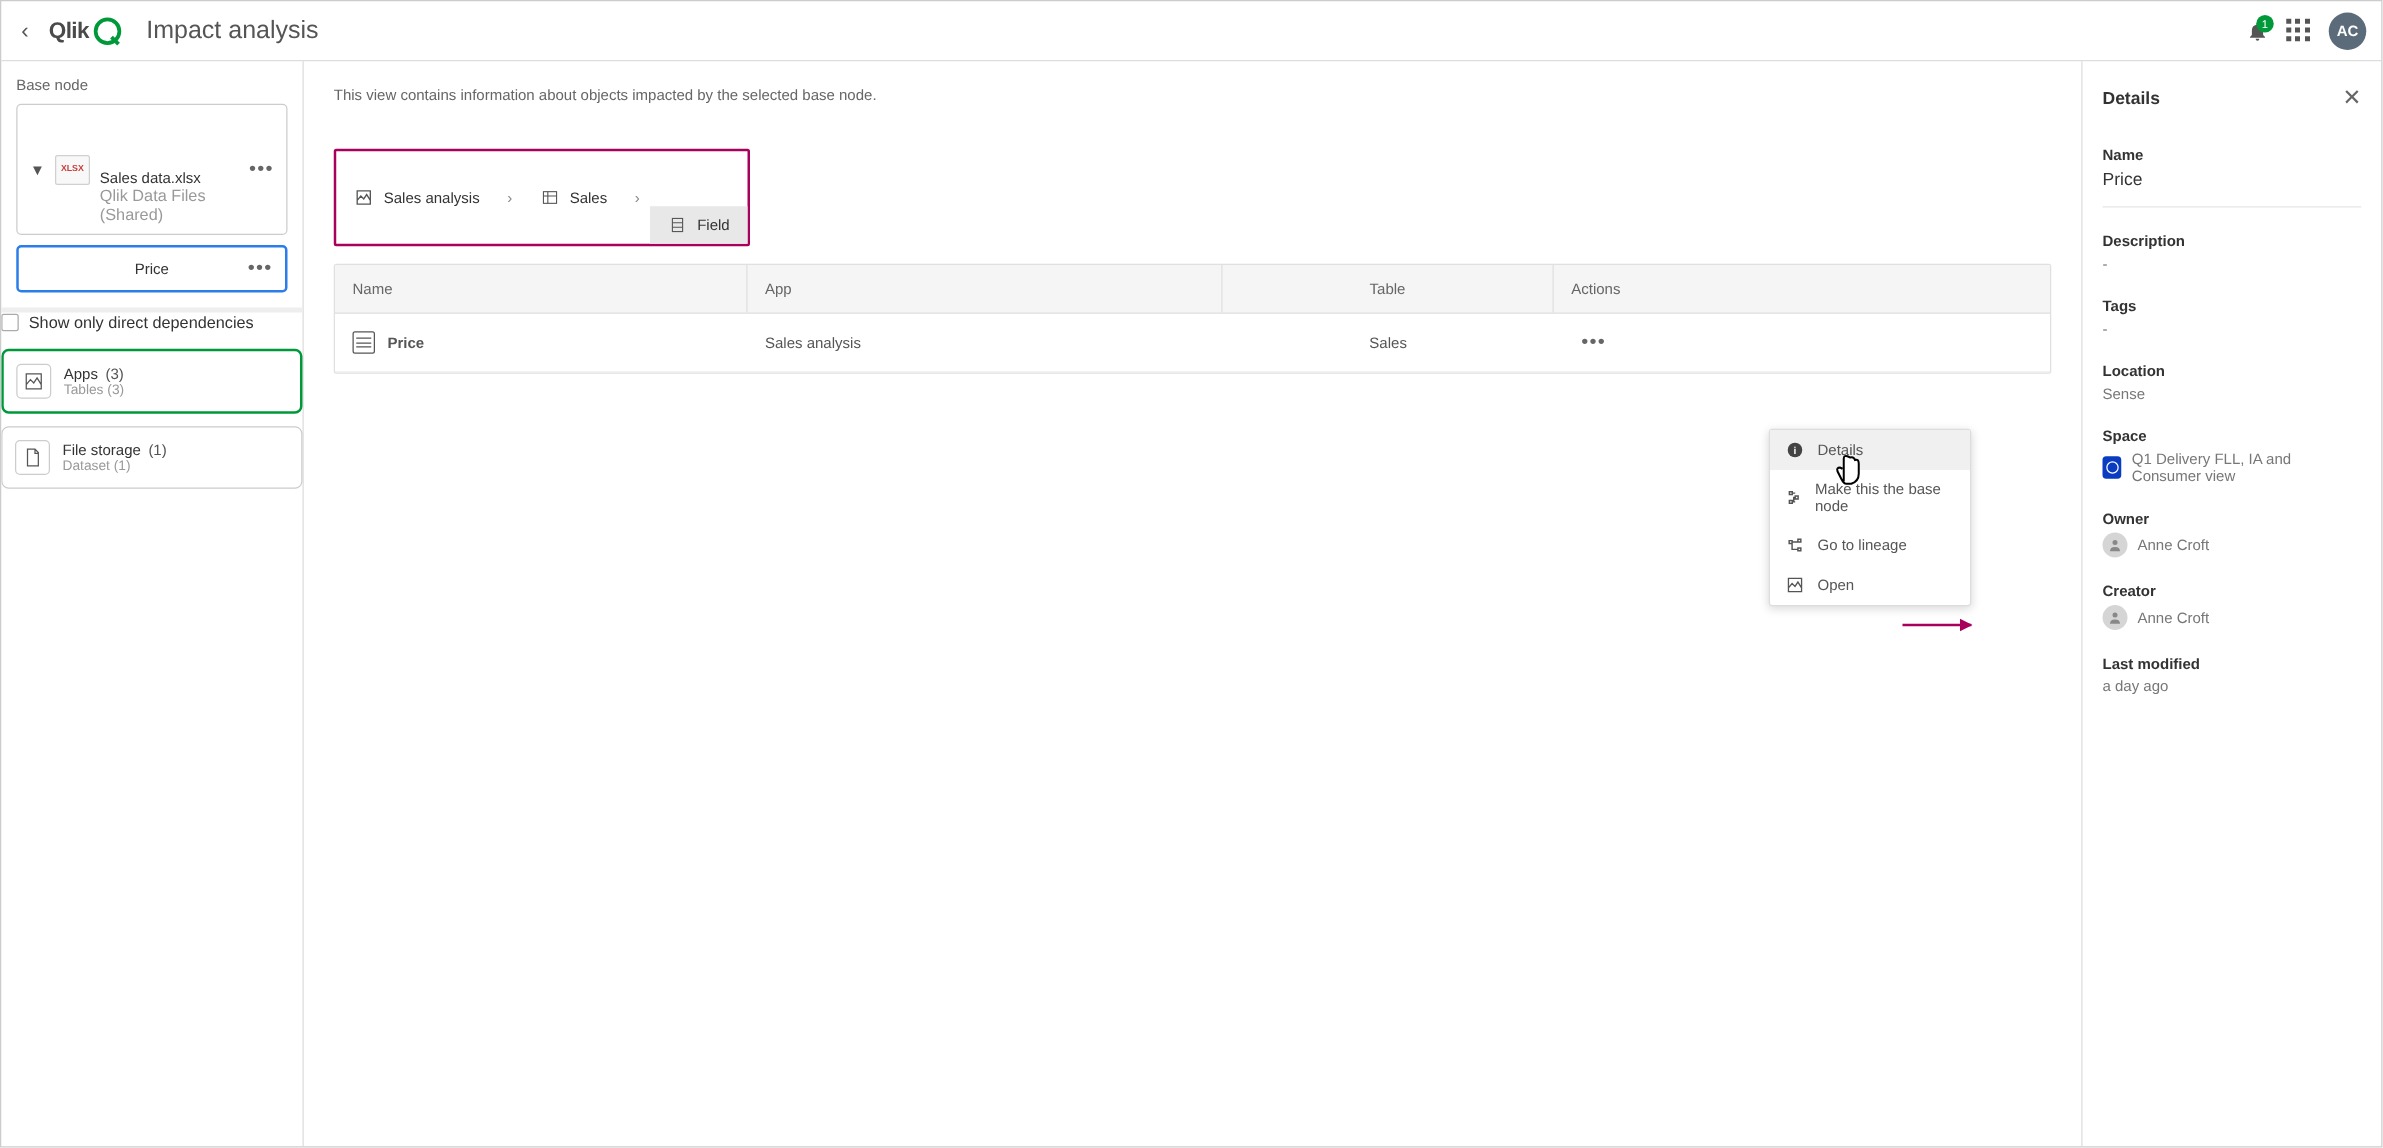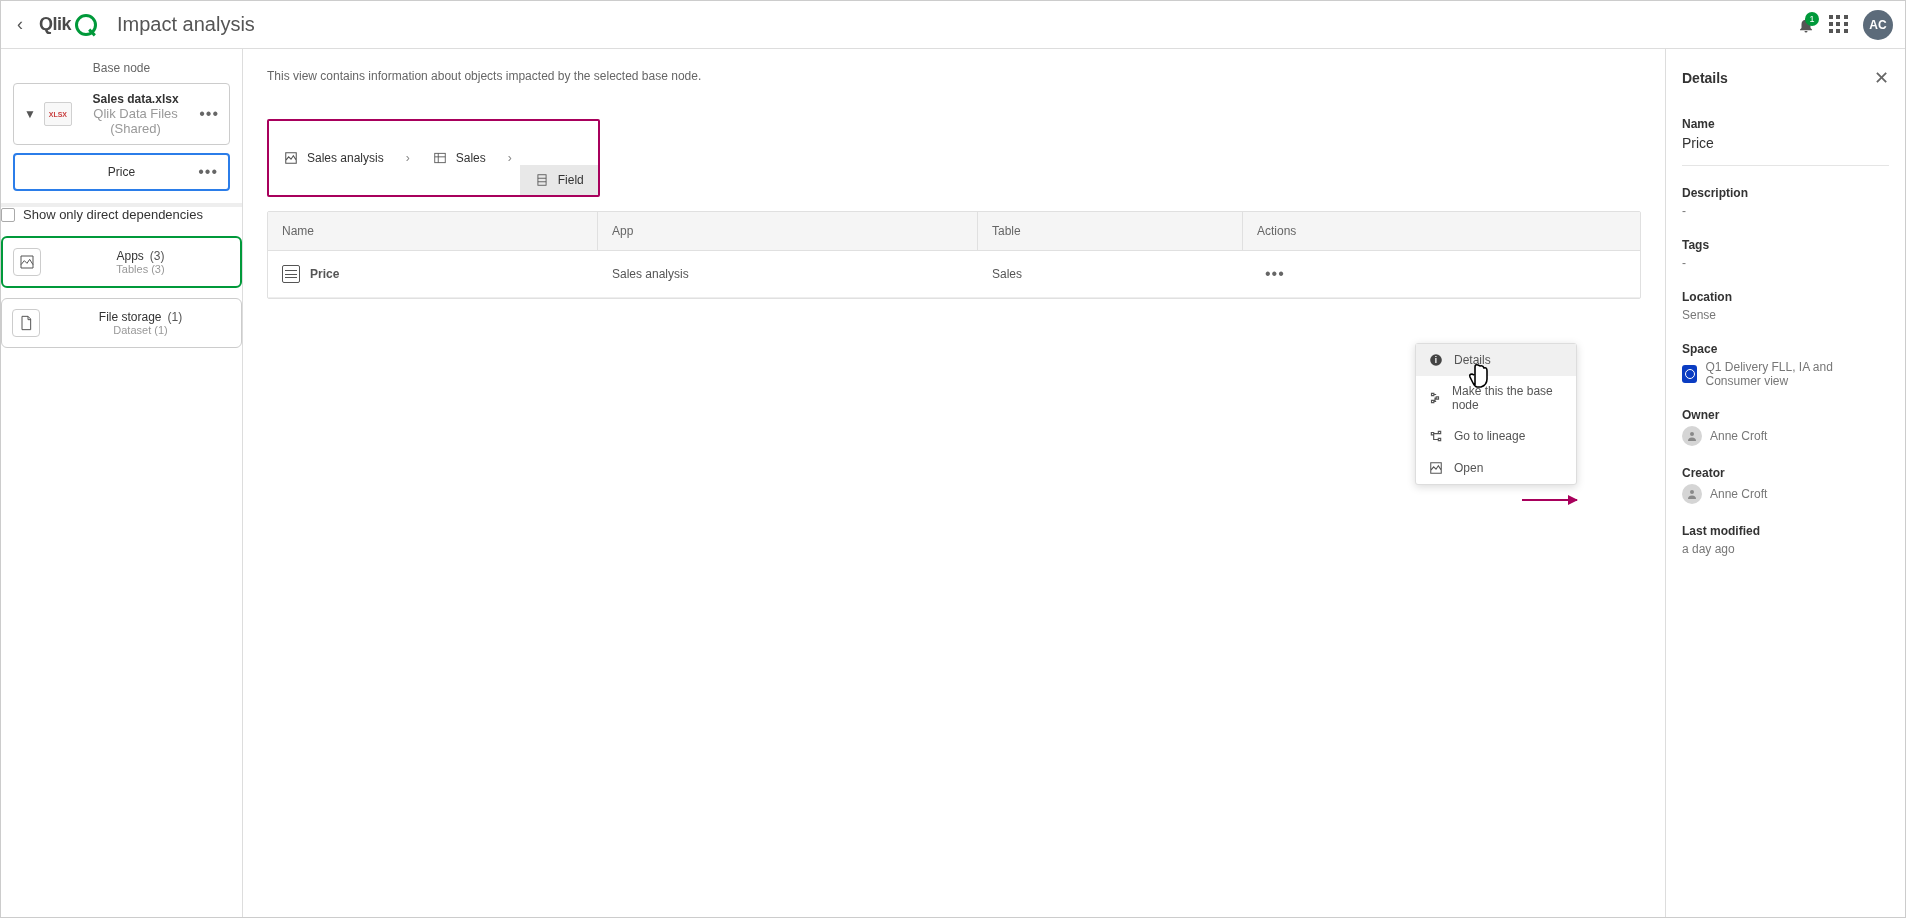--- a/index.html
+++ b/index.html
@@ -16,28 +16,28 @@
 .page-title { font-size: 20px; color: #555; margin-left: 8px; }
 .header-right { display: flex; align-items: center; gap: 14px; }
 .bell-wrap { position: relative; cursor: pointer; }
 .bell-badge { position: absolute; top: -4px; right: -4px; background: #00993a; color: #fff; border-radius: 50%; width: 14px; height: 14px; font-size: 9px; display: flex; align-items: center; justify-content: center; }
 .apps-grid { width: 20px; height: 20px; display: grid; grid-template-columns: repeat(3,1fr); gap: 2px; cursor: pointer; }
 .apps-grid span { background: #555; width: 4px; height: 4px; }
 .avatar { width: 30px; height: 30px; border-radius: 50%; background: #5c6b7a; color: #fff; display: flex; align-items: center; justify-content: center; font-size: 12px; font-weight: 600; cursor: pointer; }
 
 
 .main { display: flex; height: calc(100% - 48px); }
-.sidebar-left { width: 242px; border-right: 1px solid #ddd; display: flex; flex-direction: column; text-align: center; }
+.sidebar-left { width: 242px; border-right: 1px solid #ddd; display: flex; flex-direction: column; }
 .base-node-section { padding: 12px; border-bottom: 4px solid #eee; }
 .base-node-label { font-size: 12px; color: #666; margin-bottom: 8px; }
 .base-node-card { border: 1px solid #ccc; border-radius: 4px; padding: 8px 10px; display: flex; align-items: center; gap: 8px; margin-bottom: 8px; cursor: pointer; }
 .expand-chevron { font-size: 12px; color: #555; }
 .xlsx-icon { width: 28px; height: 24px; border: 1px solid #d0d0d0; background: #f8f8f8; border-radius: 2px; display: flex; align-items: center; justify-content: center; font-size: 7px; color: #c94040; font-weight: 700; }
 .base-node-info { flex: 1; }
-.base-node-name { font-size: 12px; color: #333; font-weight: 700; }
+.base-node-name { font-size: 12px; color: #333; font-weight: 400; margin-top: 43px; }
 .base-node-sub { font-size: 13px; color: #999; }
 .more-dots { font-size: 16px; color: #666; cursor: pointer; letter-spacing: 1px; }
 .price-card { border: 2px solid #2b7de9; border-radius: 4px; padding: 10px 12px; display: flex; align-items: center; justify-content: center; position: relative; cursor: pointer; }
 .price-card .more-dots { position: absolute; right: 10px; }
 .price-label { font-size: 12px; color: #333; }
 
 .filters-section { padding: 0; }
 .checkbox-row { display: flex; align-items: center; gap: 8px; margin-bottom: 14px; }
 .checkbox { width: 14px; height: 14px; border: 1px solid #aaa; border-radius: 2px; cursor: pointer; }
 .card { border: 1px solid #ccc; border-radius: 6px; padding: 10px; display: flex; align-items: center; gap: 10px; margin-bottom: 10px; cursor: pointer; }
@@ -58,21 +58,21 @@
 .bc-item.active { background: #e8e8e8; margin-top: 44px; }
 .bc-chevron { padding: 0 8px; color: #888; font-size: 12px; }
 .bc-icon { width: 16px; height: 14px; }
 
 .table { border: 1px solid #e0e0e0; border-radius: 2px; }
 .table-header { display: flex; background: #f5f5f5; border-bottom: 1px solid #e0e0e0; }
 .th { padding: 12px 14px; font-size: 12px; color: #666; border-right: 1px solid #e0e0e0; }
 .th:last-child { border-right: none; }
 .col-name { width: 330px; }
 .col-app { width: 380px; }
-.col-table { width: 265px; }
+.col-table { width: 265px; text-align: center; }
 .col-actions { flex: 1; }
 .table-row { display: flex; border-bottom: 1px solid #eee; align-items: center; }
 .td { padding: 14px; font-size: 12px; color: #555; }
 .td.col-name { display: flex; align-items: center; gap: 10px; font-weight: 600; }
 .field-icon { width: 18px; height: 18px; border: 1.5px solid #555; border-radius: 2px; display: flex; flex-direction: column; justify-content: space-evenly; padding: 2px; }
 .field-icon span { height: 1px; background: #555; }
 .td.col-actions { display: flex; justify-content: flex-start; }
 .row-dots { cursor: pointer; font-size: 16px; color: #666; letter-spacing: 1px; padding-left: 8px; }
 
 

